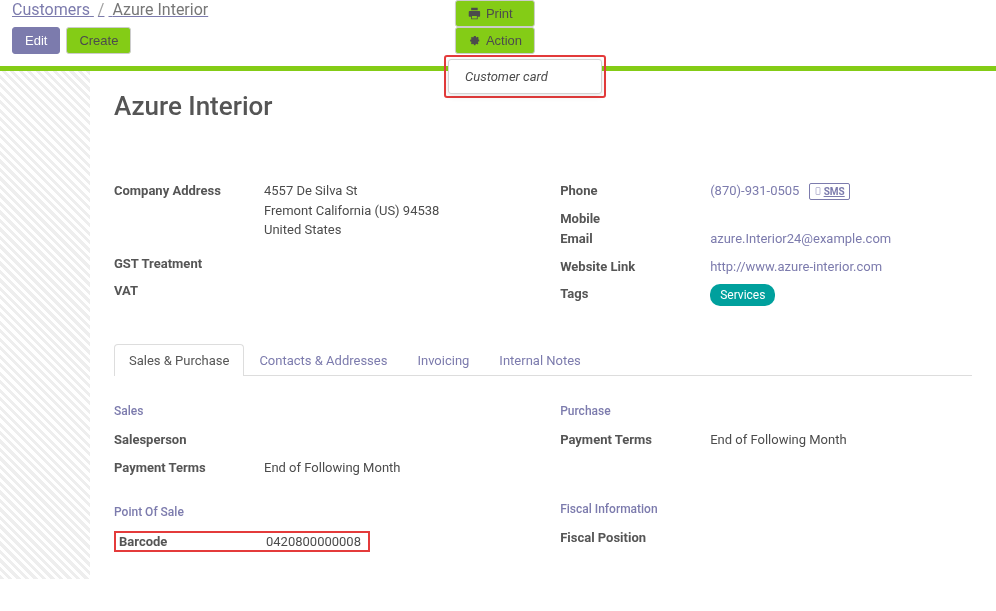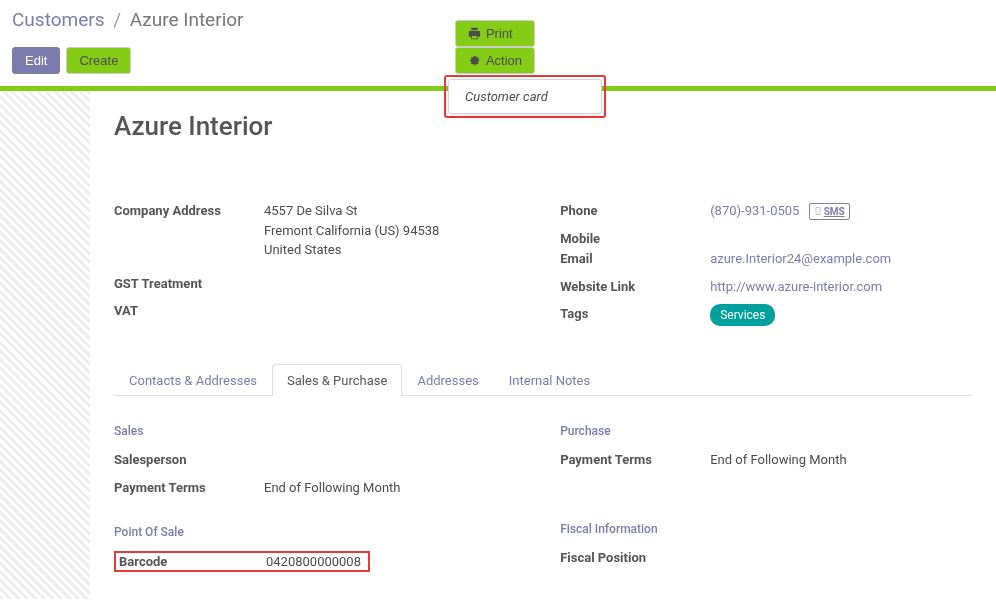--- a/index.html
+++ b/index.html
@@ -1,17 +1,17 @@
 <!DOCTYPE html>
 <html><head>
 <meta charset="utf-8">
 <style>
 * { box-sizing: border-box; margin: 0; padding: 0; }
 body { font-family: -apple-system, BlinkMacSystemFont, "Segoe UI", Roboto, "Helvetica Neue", Arial, sans-serif; font-size: 13px; color: #4c4c4c; background: #fff; width: 996px; }
-.breadcrumb { padding: 8px 12px; font-size: 19px; color: #7c7bad; }
+.breadcrumb { padding: 0 12px; font-size: 16px; color: #7c7bad; text-decoration: underline; }
 .breadcrumb a { color: #7c7bad; text-decoration: none; }
 .breadcrumb .sep { color: #a0a0a0; margin: 0 4px; }
 .breadcrumb .current { color: #777; }
 .toolbar { display: flex; align-items: flex-end; padding: 8px 12px 12px 12px; border-bottom: 5px solid #84cc16; position: relative; }
 .btn { display: inline-flex; align-items: center; padding: 5px 12px; font-size: 13px; border: 1px solid #ccc; background: #84cc16; color: #4c4c4c; cursor: pointer; border-radius: 3px; margin-right: 6px; }
 .btn-primary { background: #7c7bad; color: #fff; border-color: #7c7bad; }
 .toolbar-center { position: absolute; left: 50%; transform: translateX(-50%); display: flex; flex-direction: column; }
 .btn svg { width: 13px; height: 13px; margin-right: 5px; fill: currentColor; }
 .dropdown-wrap { position: absolute; left: 444px; top: 36px; border: 2px solid #e43b3b; border-radius: 3px; padding: 2px; }
 .dropdown-menu { background: #fff; border: 1px solid #d4d4d4; border-radius: 3px; box-shadow: 0 2px 6px rgba(0,0,0,0.1); min-width: 154px; }
@@ -126,23 +126,23 @@
             <div class="field-value"><a href="#" class="field-link">http://www.azure-interior.com</a></div>
           </div>
           <div class="field-row">
             <div class="field-label">Tags</div>
             <div class="field-value"><span class="tag-pill">Services</span></div>
           </div>
         </div>
       </div>
 
       <div class="tabs">
+        <div class="tab active">Sales &amp; Purchase</div>
         <div class="tab">Contacts &amp; Addresses</div>
-        <div class="tab active">Sales &amp; Purchase</div>
-        <div class="tab">Addresses</div>
+        <div class="tab">Invoicing</div>
         <div class="tab">Internal Notes</div>
       </div>
 
       <div class="tab-content">
         <div class="section-row">
           <div class="section-col">
             <h2 class="section-title">Sales</h2>
             <div class="field-row">
               <div class="field-label">Salesperson</div>
               <div class="field-value"></div>

